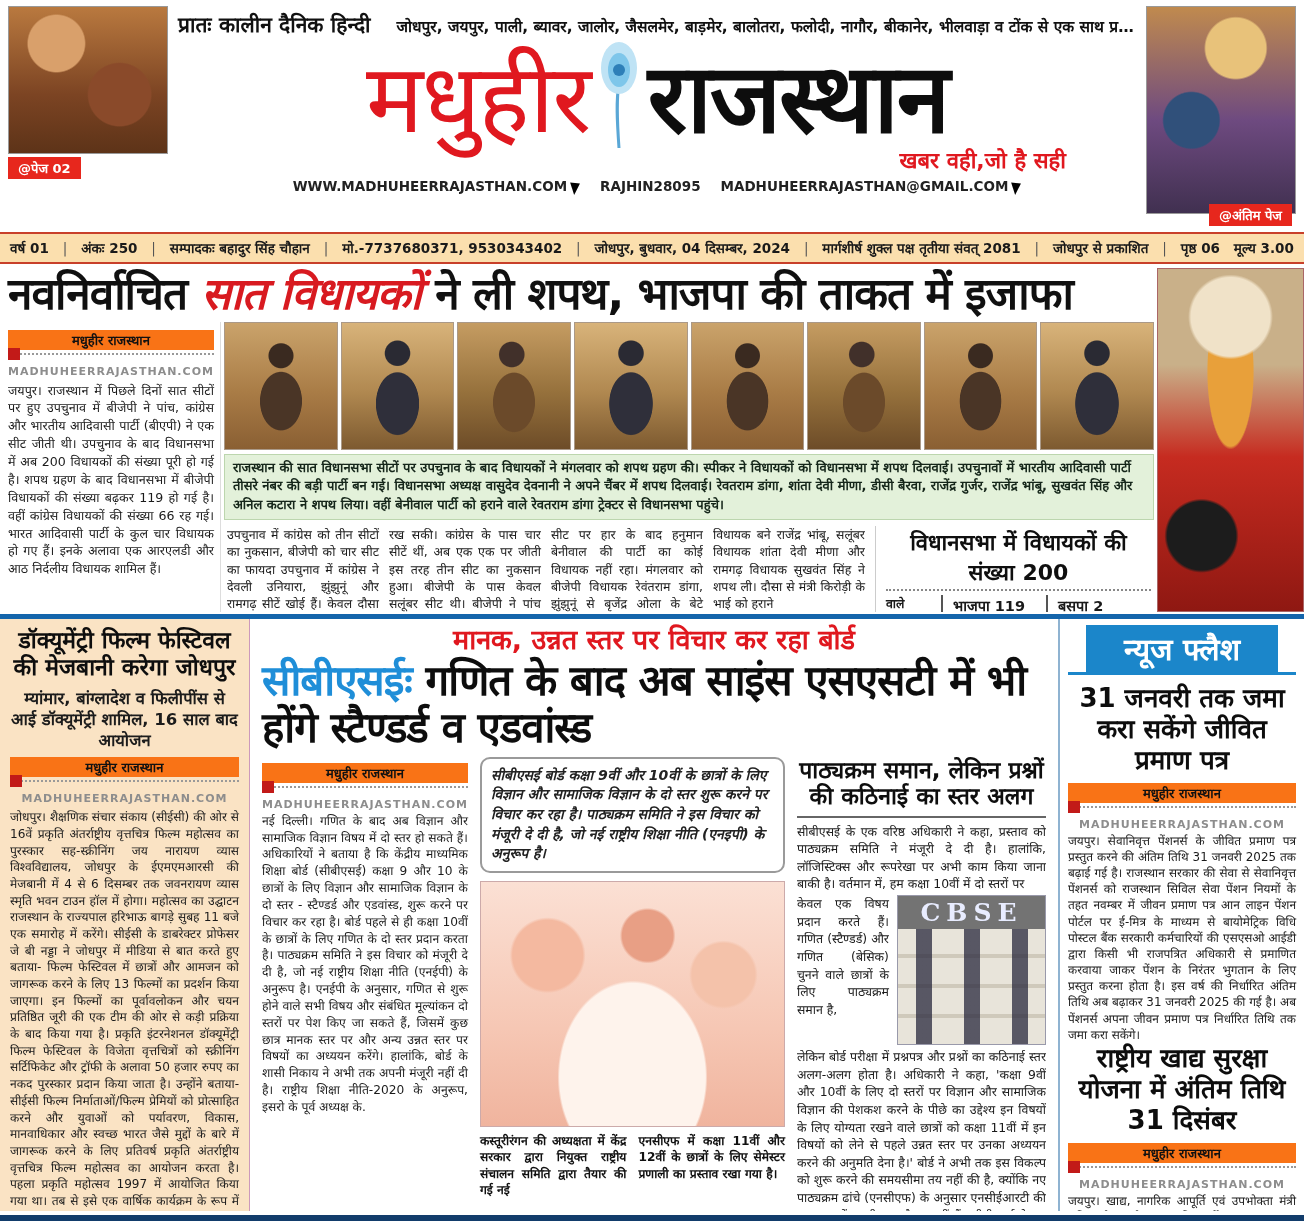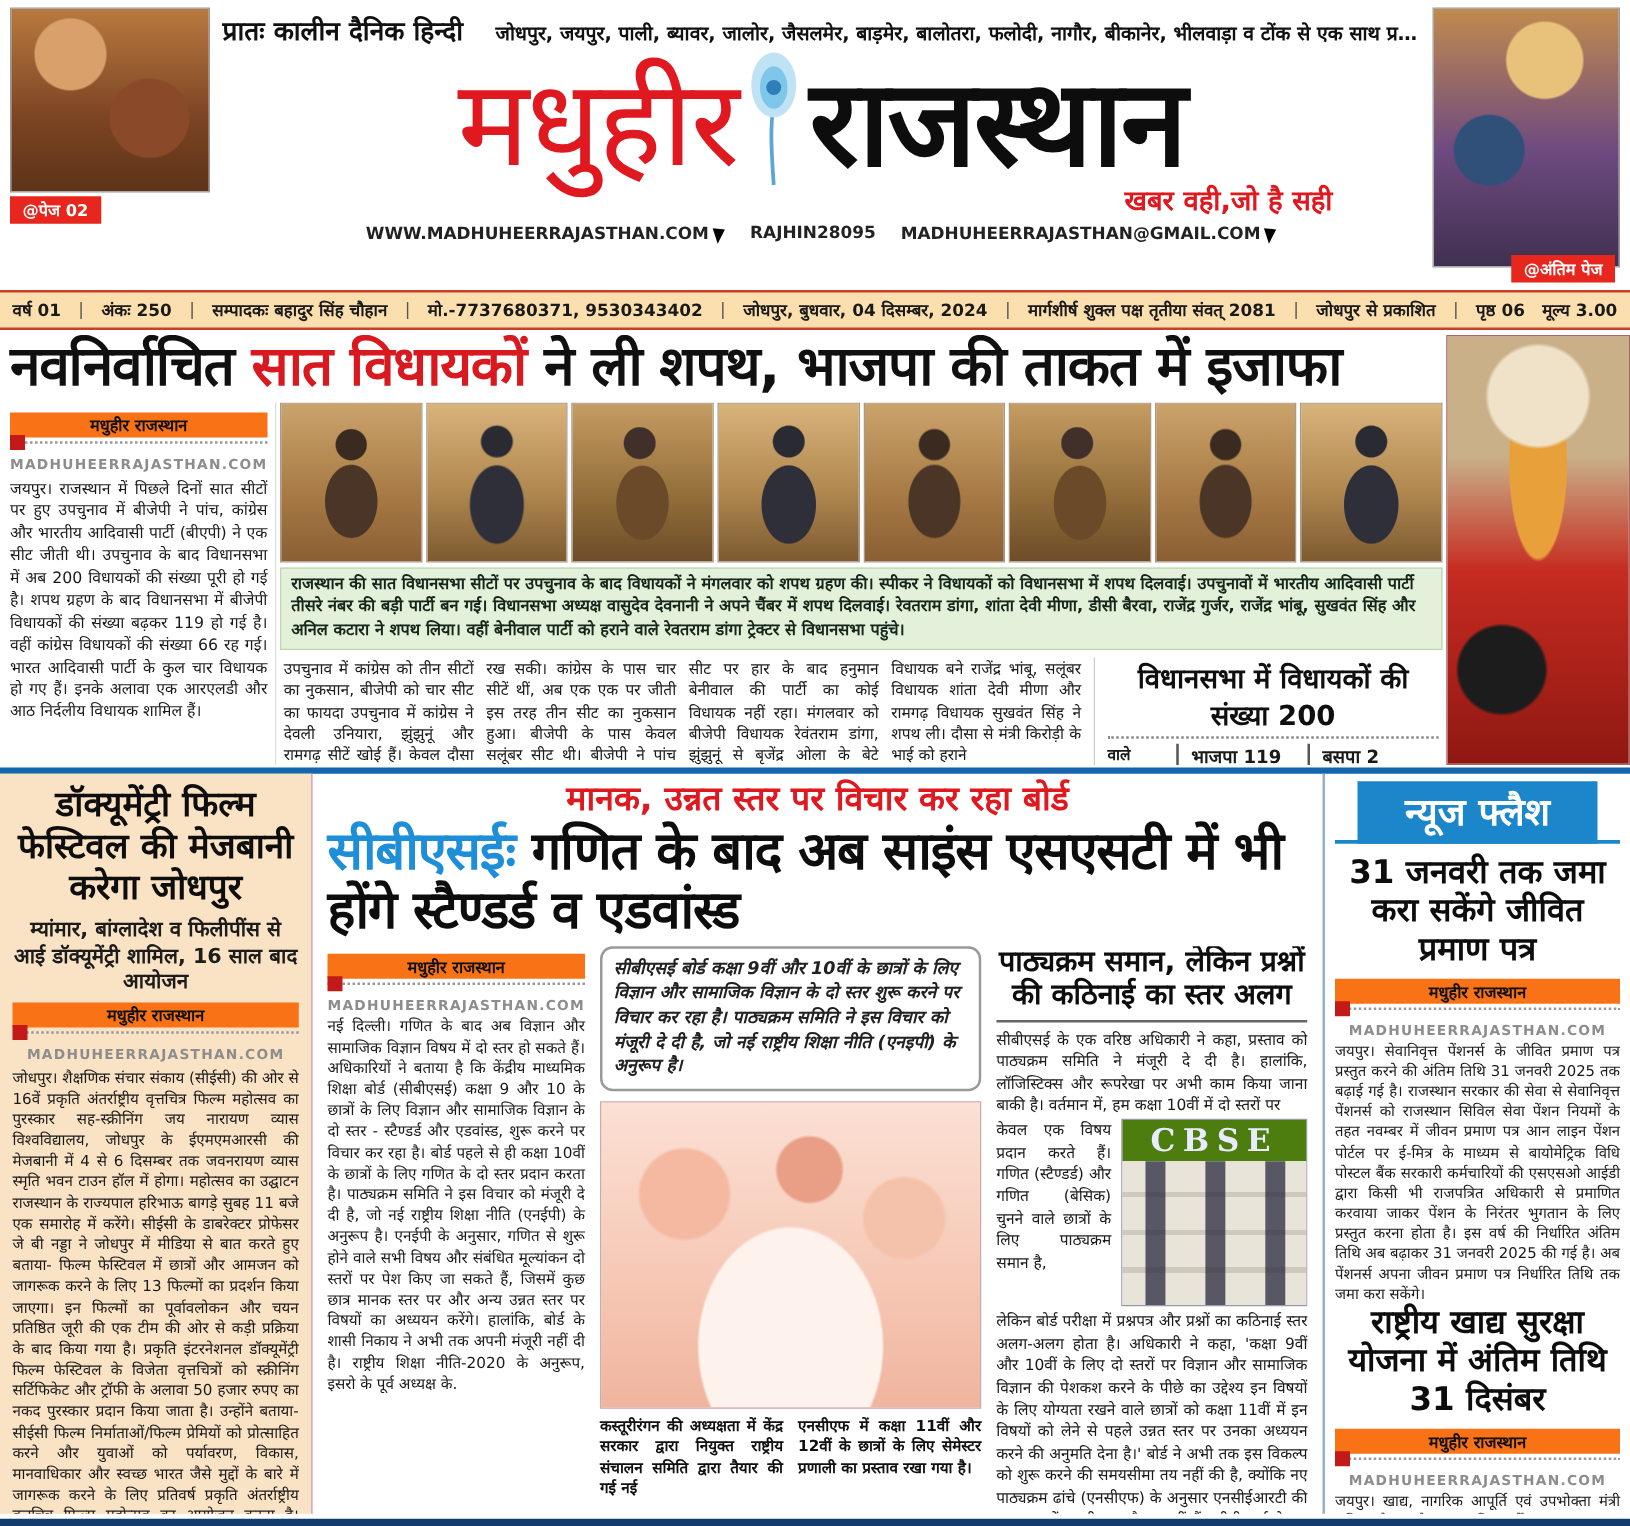--- a/index.html
+++ b/index.html
@@ -39,21 +39,21 @@
   
   .info-bar { display:flex; align-items:center; justify-content:space-between; gap:6px;
               background:#fbdfae; border-top:2px solid #c8402a; border-bottom:2px solid #c8402a;
               padding:5px 10px; font-size:13.5px; font-weight:bold; white-space:nowrap; overflow:hidden; }
   .info-bar .sep { color:#555; font-weight:normal; }
 
   
   .lead { display:flex; padding:4px 0 0 0; height:348px; }
   .lead-content { flex:1 1 auto; width:1157px; overflow:hidden; }
   .lead-h1 { font-size:44px; font-weight:bold; line-height:1.08; padding:2px 6px 4px 8px; letter-spacing:-1px; color:#101010; }
-  .lead-h1 .red { color:#d81a20; }
+  .lead-h1 .red { color:#d81a20;font-style:italic; }
   .lead-row { display:flex; }
   .lead-left { flex:0 0 166px; padding:2px 6px 0 8px; border-right:1px solid #ddd; }
   .lead-left .body { font-size:12.6px; line-height:1.42; text-align:justify; margin-top:4px; }
   .lead-main { flex:1 1 auto; overflow:hidden; }
   .photo-strip { display:flex; gap:3px; padding:0 3px; height:128px; }
   .photo-cell { flex:1 1 0; border:1px solid #a98; position:relative;
      background: radial-gradient(circle at 50% 26%, #3a2a20 0 11%, transparent 12%),
                  radial-gradient(ellipse at 50% 62%, #4a3526 0 26%, transparent 27%),
                  linear-gradient(180deg,#caa36b,#a97c46 55%,#8a5f33); }
   .photo-cell:nth-child(2n) { background: radial-gradient(circle at 50% 24%, #2a2a33 0 11%, transparent 12%),
@@ -70,21 +70,21 @@
   .stats-title { font-size:22px; font-weight:bold; text-align:center; color:#0f0f0f; }
   .stats-rule { border-top:2px dotted #888; margin:3px 0 4px 0; }
   .stats-row { display:flex; gap:0; }
   .stats-note { flex:1 1 auto; font-size:12.4px; font-weight:bold; line-height:1.38; padding-right:8px; }
   .stats-col { flex:0 0 105px; border-left:2px solid #555; padding-left:10px; font-size:14.5px; font-weight:bold; line-height:1.55; }
   .divider-blue { height:5px; background:#1465ab; margin-top:2px; }
 
   
   .bottom { display:flex; height:592px; }
   .col-film { flex:0 0 250px; background:#fae3c4; border-right:1px solid #c9b; padding:8px 10px; overflow:hidden; }
-  .film-h2 { font-size:28px; font-weight:bold; text-align:center; line-height:1.18; color:#0e0e0e; }
+  .film-h2 { font-size:23px; font-weight:bold; text-align:center; line-height:1.18; color:#0e0e0e; }
   .film-sub { font-size:16.5px; font-weight:bold; text-align:center; line-height:1.25; margin-top:8px; color:#1c1c1c; }
   .film-body { font-size:12.1px; line-height:1.38; text-align:justify; margin-top:4px; }
 
   .col-cbse { flex:1 1 auto; padding:6px 12px 0 12px; overflow:hidden; }
   .cbse-kicker { color:#e0181f; font-size:27px; font-weight:bold; text-align:center; line-height:1.1; }
   .cbse-h1 { font-size:42px; font-weight:bold; line-height:1.12; letter-spacing:-1px; margin-top:2px; color:#0d0d0d; }
   .cbse-h1 .blue { color:#1f8ed8; }
   .cbse-grid { display:flex; gap:12px; margin-top:6px; }
   .cbse-c1 { flex:0 0 172px; }
   .cbse-c1 .body { font-size:12.2px; line-height:1.38; text-align:justify; margin-top:2px; }
@@ -99,21 +99,21 @@
                  linear-gradient(180deg,#fbe0d4,#f6c7b4 60%,#f0b49e); }
   .cbse-caption { display:flex; gap:12px; margin-top:6px; }
   .cbse-caption div { flex:1; font-size:12.2px; font-weight:bold; line-height:1.35; text-align:justify; color:#111; }
   .cbse-c3 { flex:1 1 auto; overflow:hidden; }
   .sub2 { font-size:23px; font-weight:bold; text-align:center; line-height:1.15; border-bottom:2px solid #666;
           padding-bottom:6px; color:#0e0e0e; }
   .c3-body { font-size:12.4px; line-height:1.42; text-align:justify; margin-top:5px; }
   .c3-photo-row { display:flex; gap:8px; margin-top:2px; }
   .c3-wrap { flex:0 0 92px; font-size:12.4px; line-height:1.42; text-align:justify; }
   .cbse-building { flex:1 1 auto; height:150px; border:1px solid #99a; display:flex; flex-direction:column; }
-  .cbse-sign { background:#4d7c0f; color:#e8ecff; font-weight:bold; font-size:25px; letter-spacing:6px;
+  .cbse-sign { background:#737373; color:#e8ecff; font-weight:bold; font-size:25px; letter-spacing:6px;
                text-align:center; padding:2px 0; font-family:"DejaVu Serif","Liberation Serif",serif; }
   .cbse-wall { flex:1; background:
      repeating-linear-gradient(90deg, transparent 0 18px, rgba(40,40,60,.75) 18px 34px, transparent 34px 48px),
      repeating-linear-gradient(0deg, #e8e4da 0 26px, #cfc9bb 26px 30px); }
   .c3-body2 { font-size:12.4px; line-height:1.42; text-align:justify; margin-top:3px; }
 
   .col-flash { flex:0 0 246px; border-left:2px solid #8fb3d1; padding:6px 8px; overflow:hidden; }
   .flash-banner { background:#1b86ca; color:#fff; font-size:30px; font-weight:bold; text-align:center;
                   padding:3px 0 6px 0; margin:0 18px; }
   .flash-underline { border-top:3px solid #1b86ca; margin-top:-3px; margin-bottom:8px; }

